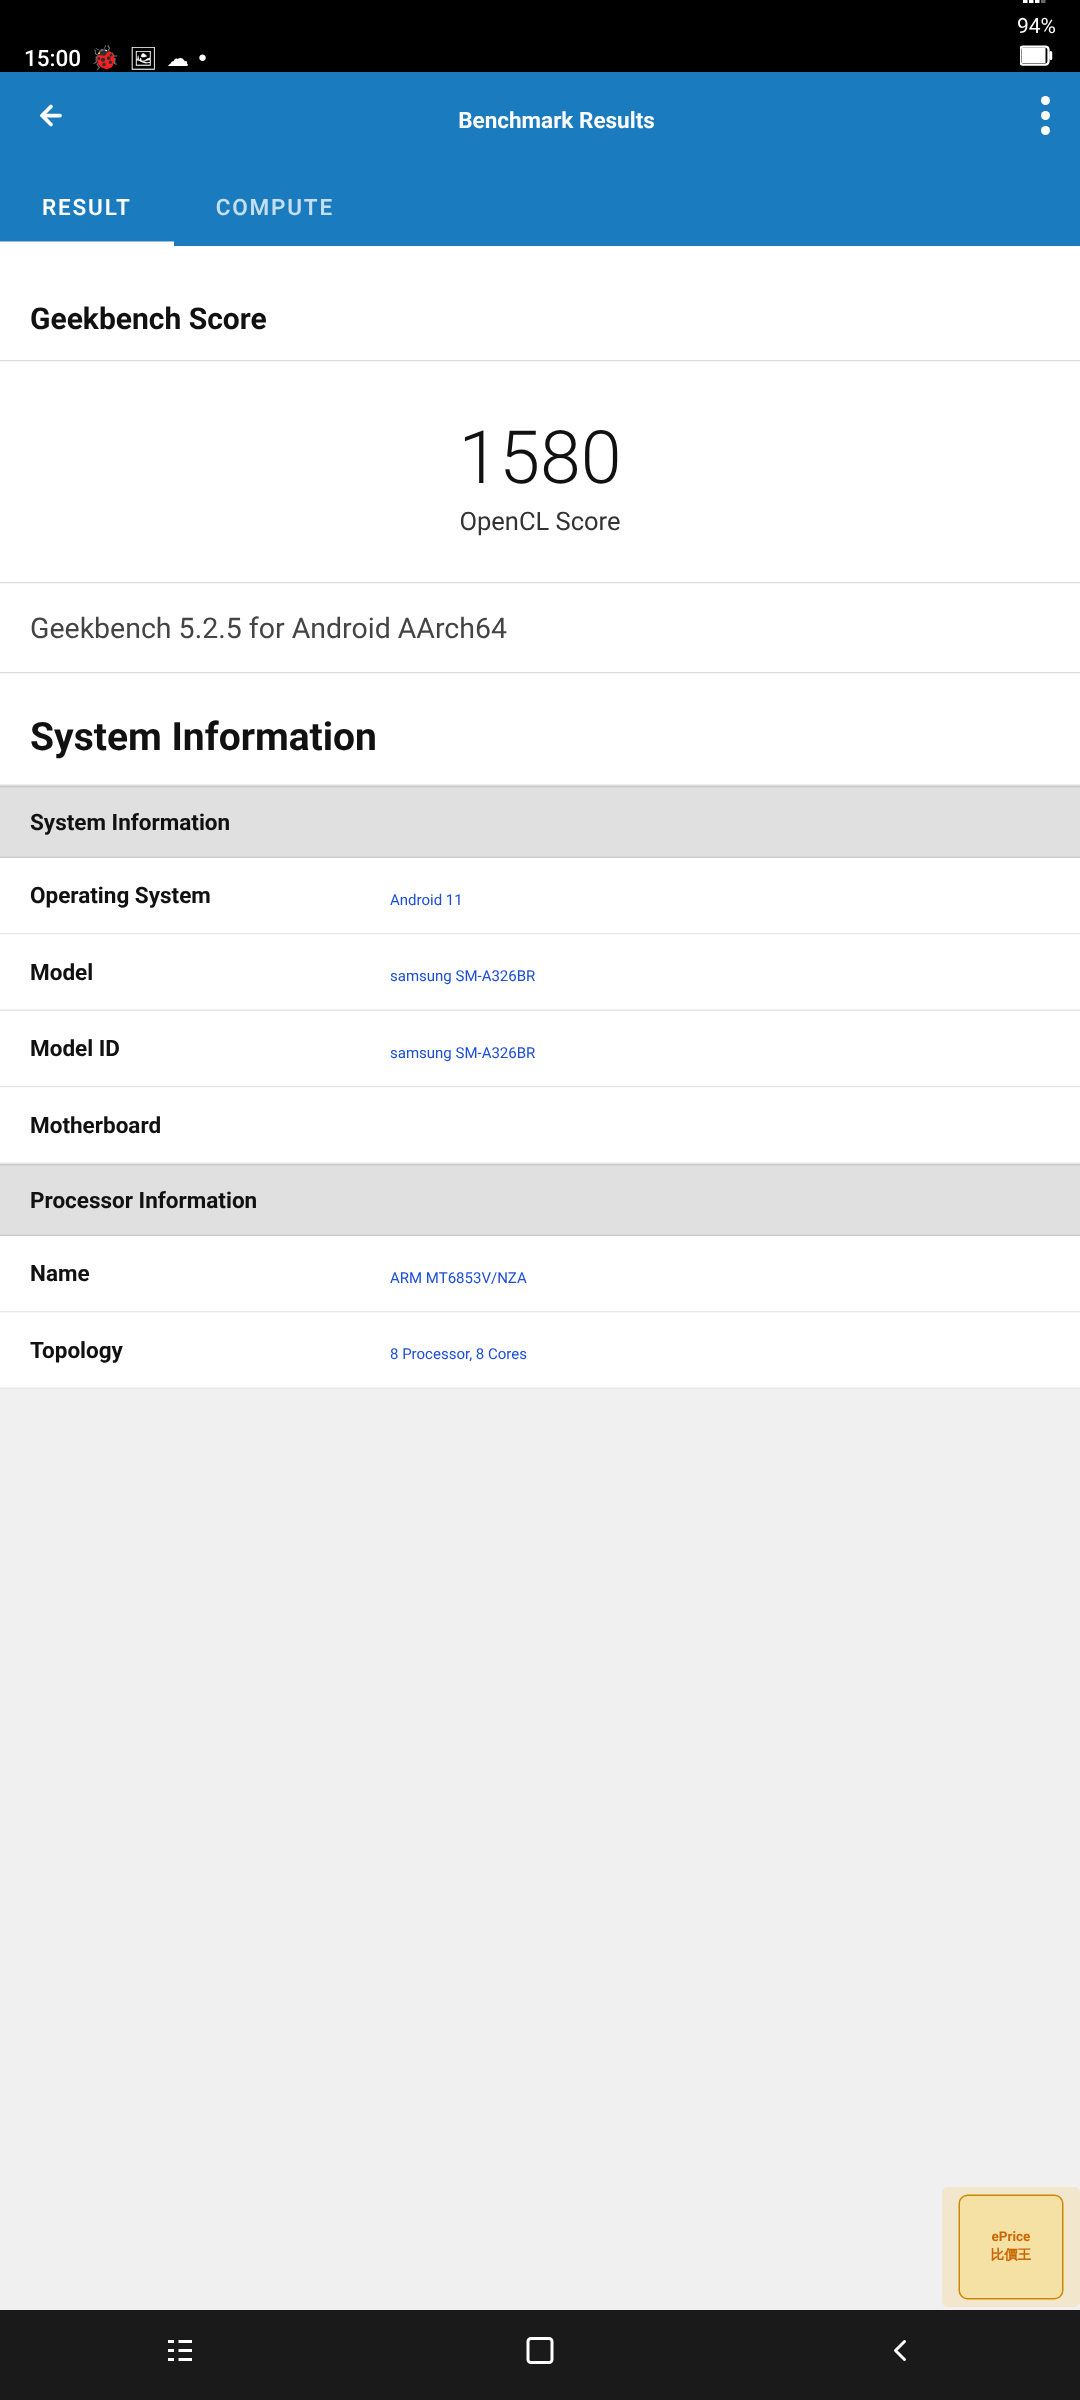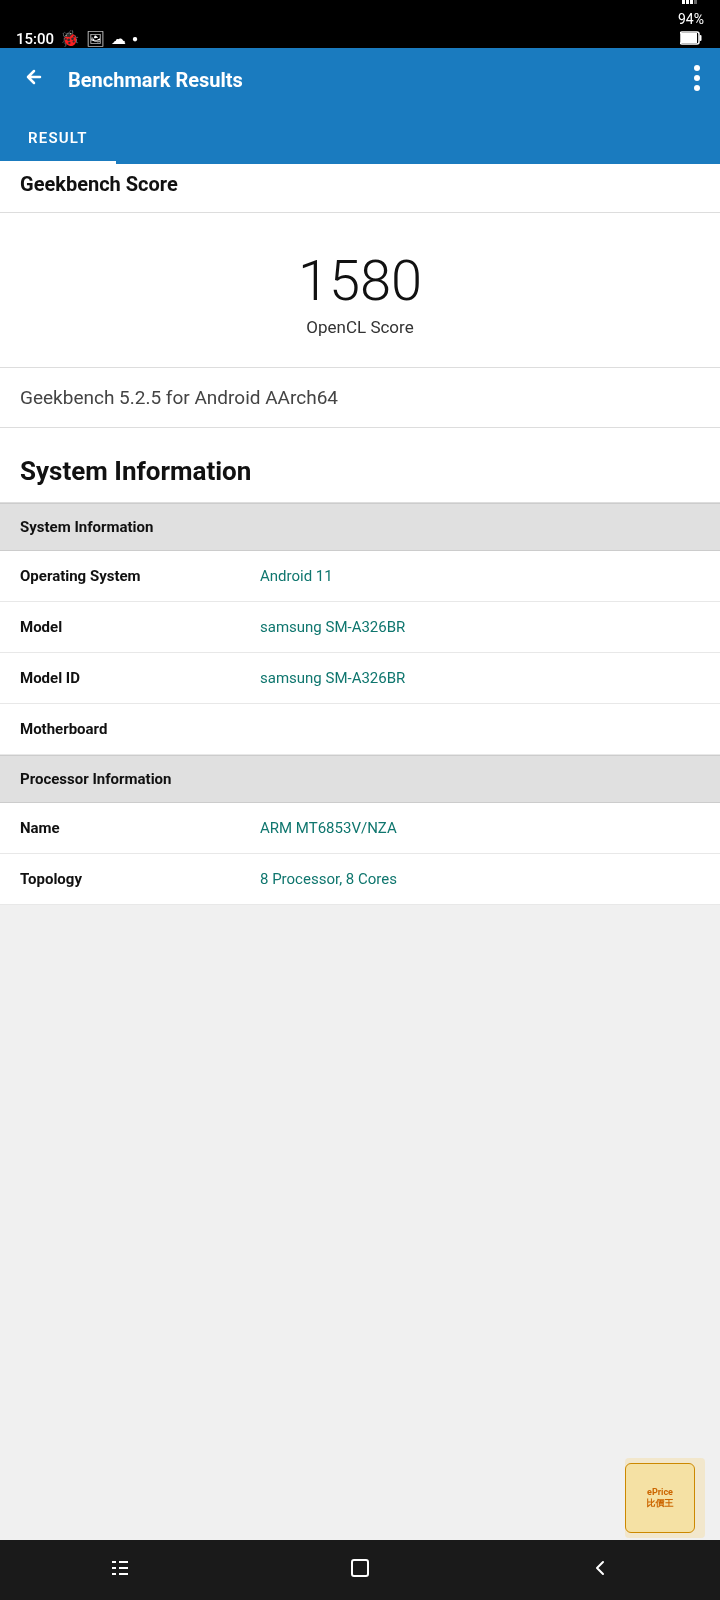--- a/index.html
+++ b/index.html
@@ -48,23 +48,24 @@
       gap: 12px;
     }
     .app-bar-back {
       color: white;
       font-size: 26px;
       cursor: pointer;
       padding: 8px;
     }
     .app-bar-title {
       color: white;
-      font-size: 20px;
+      font-size: 15px;
       font-weight: bold;
       flex: 1;
+      text-align: center;
     }
     .app-bar-menu {
       color: white;
       font-size: 22px;
       padding: 8px;
       cursor: pointer;
     }
 
     
     .tabs {
@@ -92,40 +93,40 @@
       bottom: 0;
       left: 0;
       right: 0;
       height: 3px;
       background: white;
     }
 
     
     .section-header {
       background: white;
-      padding: 8px 20px 16px 20px;
+      padding: 36px 20px 16px 20px;
       border-bottom: 1px solid #ddd;
     }
     .section-header-title {
       font-size: 20px;
       font-weight: bold;
       color: #111;
     }
 
     
     .score-block {
       background: white;
       padding: 40px 20px 30px 20px;
       display: flex;
       flex-direction: column;
       align-items: center;
       border-bottom: 1px solid #ddd;
     }
     .score-number {
-      font-size: 56px;
+      font-size: 49px;
       font-weight: 300;
       color: #111;
       line-height: 1;
     }
     .score-label {
       font-size: 17px;
       color: #333;
       margin-top: 8px;
     }
 
@@ -169,22 +170,22 @@
       border-bottom: 1px solid #e8e8e8;
     }
     .table-row-label {
       font-size: 15px;
       font-weight: bold;
       color: #111;
       width: 240px;
       flex-shrink: 0;
     }
     .table-row-value {
-      font-size: 15px;
-      color: #0f766e;
+      font-size: 10px;
+      color: #1d4ed8;
       flex: 1;
     }
 
     
     .nav-bar {
       position: fixed;
       bottom: 0;
       width: 720px;
       height: 60px;
       background: #1a1a1a;
@@ -195,27 +196,28 @@
     .nav-icon {
       color: white;
       font-size: 22px;
       padding: 8px 24px;
     }
 
     
     .watermark {
       position: fixed;
       bottom: 62px;
-      right: 15px;
-      width: 80px;
+      right: 0;
+      width: 92px;
       height: 80px;
       background: rgba(255,180,0,0.15);
       border-radius: 4px;
       display: flex;
       align-items: center;
+      justify-content: center;
       font-size: 10px;
       color: #cc8800;
       font-weight: bold;
       text-align: center;
     }
 
     .content-area {
       padding-bottom: 60px;
     }
   </style>
@@ -268,20 +270,23 @@
       <circle cx="3" cy="13" r="3"></circle>
       <circle cx="3" cy="23" r="3"></circle>
     </svg>
   </div>
 </div>
 
 <div class="tabs">
   <div class="tab active">
     <span>RESULT</span>
   </div>
+  <div class="tab">
+    <span>COMPUTE</span>
+  </div>
 </div>
 
 <div class="content-area">
 
   <div class="section-header">
     <span class="section-header-title">Geekbench Score</span>
   </div>
 
   <div class="score-block">
     <div class="score-number">1580</div>

